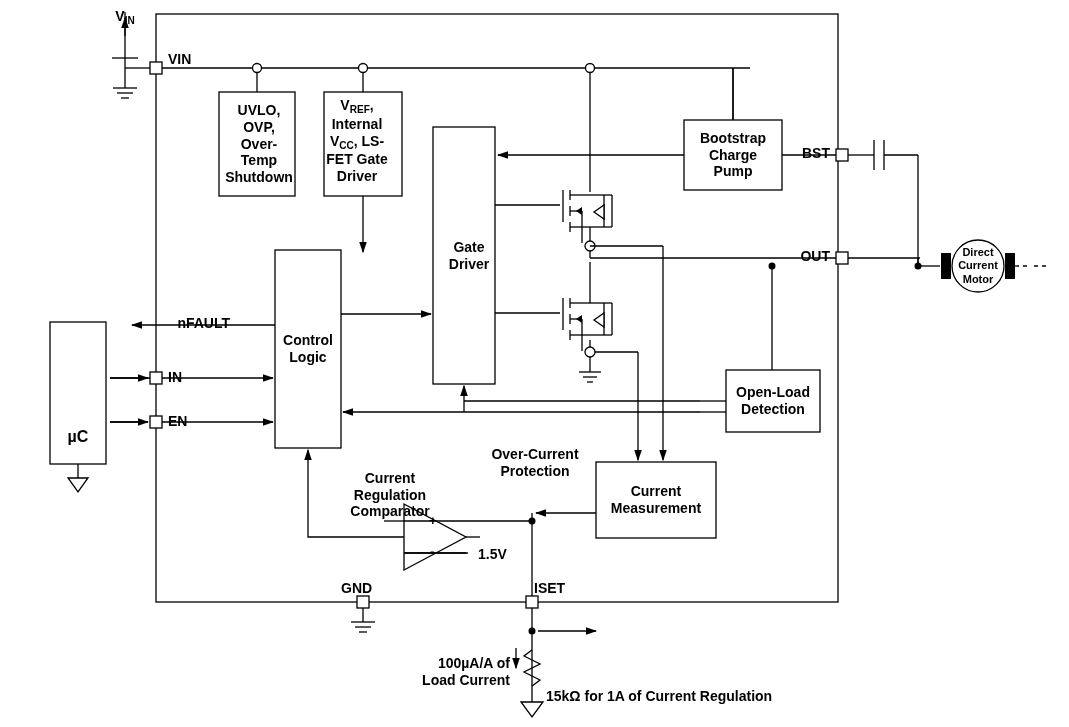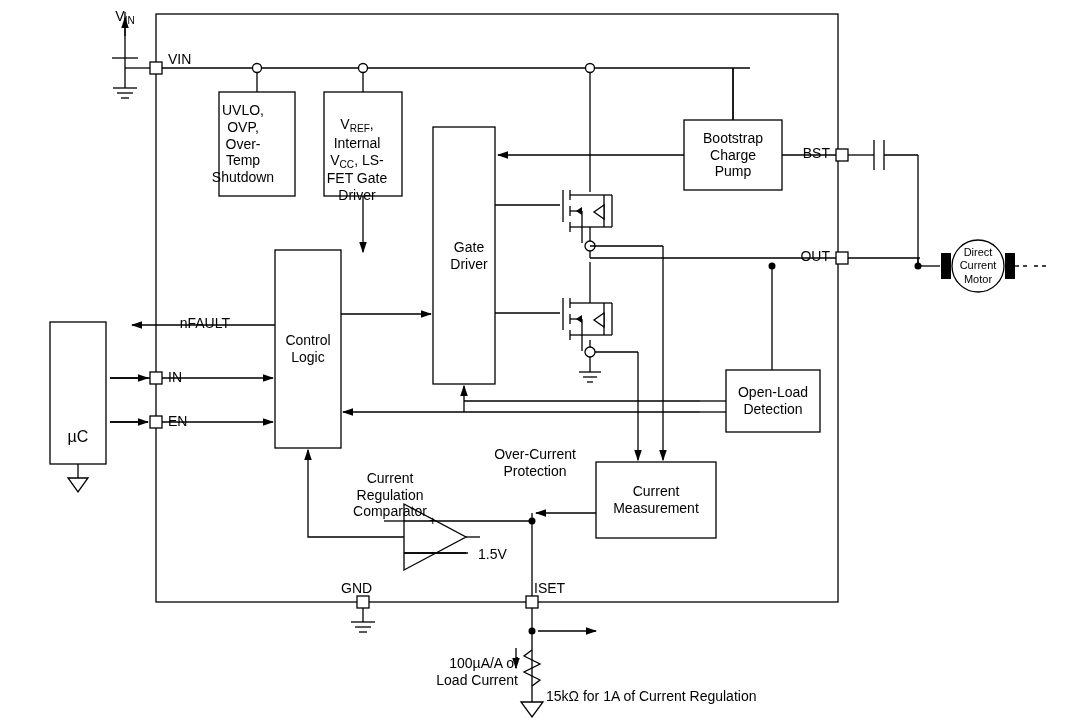--- a/index.html
+++ b/index.html
@@ -8,20 +8,21 @@
     background: #ffffff;
   }
   #root {
     position: relative;
     width: 1069px;
     height: 727px;
     background: #ffffff;
     font-family: "Liberation Sans", sans-serif;
     color: #000000;
     overflow: hidden;
+    font-weight: bold;
   }
   .svg-layer {
     position: absolute;
     left: 0; top: 0;
     width: 1069px;
     height: 727px;
   }
   .lbl {
     position: absolute;
     font-size: 14px;
@@ -230,31 +231,31 @@
       <line x1="355" y1="627" x2="371" y2="627"></line>
       <line x1="359" y1="632" x2="367" y2="632"></line>
 
     </g>
   </svg>
 
   <div class="lbl c" style="left:104px; top:8px; width:42px;"><span>V</span><sub>IN</sub></div>
 
   <div class="lbl" style="left:168px; top:51px;">VIN</div>
 
-  <div class="box-label" style="left:203px; top:92px; width:80px; height:104px;">
+  <div class="box-label" style="left:219px; top:92px; width:80px; height:104px;">
     <div>
         <div>UVLO,</div>
         <div>OVP,</div>
         <div>Over-</div>
         <div>Temp</div>
         <div>Shutdown</div>
       </div>
   </div>
 
-  <div class="box-label" style="left:324px; top:108px; width:66px; height:104px;">
+  <div class="box-label" style="left:324px; top:89px; width:66px; height:104px;">
     <div>
         <div>V<sub>REF</sub>,</div>
         <div>Internal</div>
         <div>V<sub>CC</sub>, LS-</div>
         <div>FET Gate</div>
         <div>Driver</div>
       </div>
   </div>
 
   <div class="box-label" style="left:684px; top:120px; width:98px; height:70px;">
@@ -313,20 +314,20 @@
 
   <div class="lbl c" style="left:455px; top:446px; width:160px;"><div>Over-Current</div><div>Protection</div></div>
 
   <div class="lbl c" style="left:330px; top:470px; width:120px;"><div>Current</div><div>Regulation</div><div>Comparator</div></div>
 
   <div class="lbl" style="left:429px; top:513px; font-size:13px;">+</div>
   <div class="lbl" style="left:430px; top:544px; font-size:13px;">-</div>
   <div class="lbl" style="left:478px; top:546px;">1.5V</div>
 
 
-  <div class="lbl r" style="left:388px; top:655px; width:130px;"><div>100µA/A of</div><div>Load Current</div></div>
+  <div class="lbl r" style="left:380px; top:655px; width:130px;"><div>100µA/A of</div><div>Load Current</div></div>
 
   <div class="lbl" style="left:546px; top:655px;">
     <div>15kΩ for 1A of Current Regulation</div>
     
   </div>
 
 </div>
 
 </body></html>

